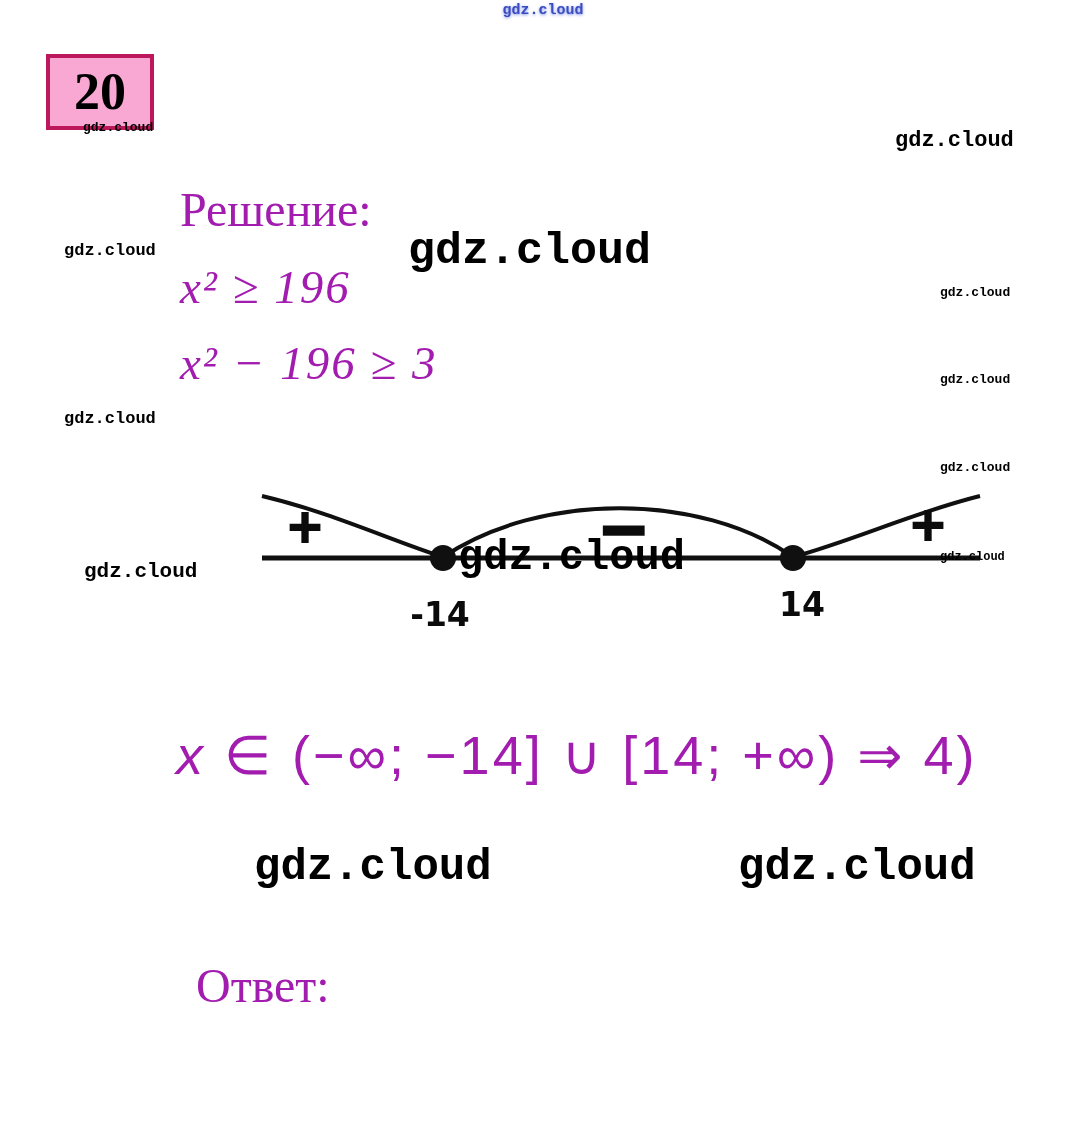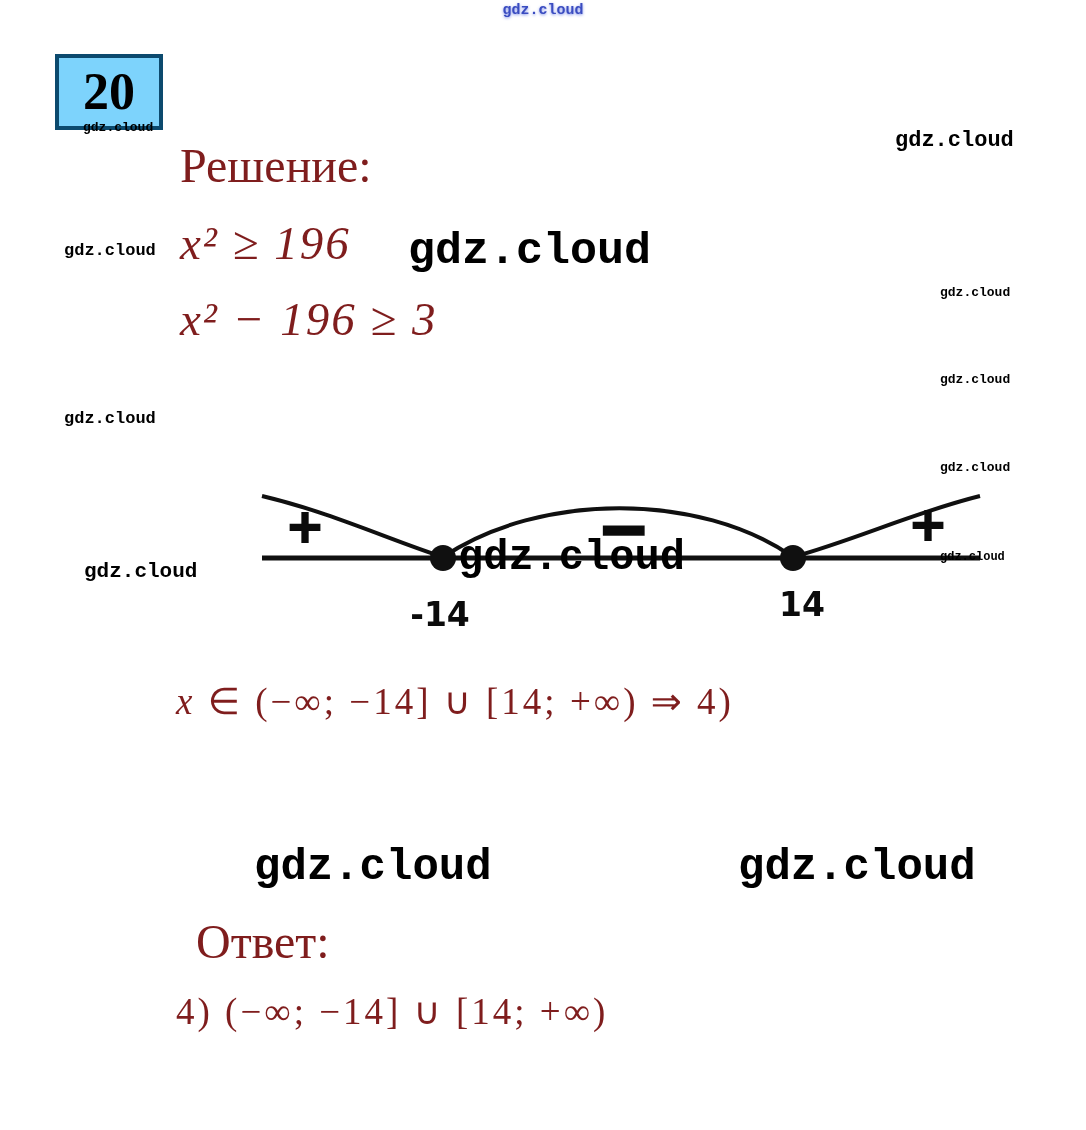--- a/index.html
+++ b/index.html
@@ -7,39 +7,39 @@
     width: 1086px; height: 1130px;
     background: #ffffff;
     position: relative;
     overflow: hidden;
     font-family: "Liberation Serif", "DejaVu Serif", serif;
     color: #000;
   }
   .page { position: absolute; inset: 0; background: #fff; }
 
   
-  .txt { position: absolute; white-space: nowrap; color: #7f1d1d; }
+  .txt { position: absolute; white-space: nowrap; color: #a21caf; margin-top: 44px; }
   .heading { font-size: 48px; font-family: "Liberation Serif", "DejaVu Serif", serif; }
   .math {
     font-size: 47px; font-style: italic; letter-spacing: 2px;
     font-family: "Liberation Serif", "DejaVu Serif", serif;
   }
   .math-up {
-    font-size: 37px; letter-spacing: 3px;
-    font-family: Liberation Serif, serif;
+    font-size: 54px; letter-spacing: 3px;
+    font-family: Liberation Sans, sans-serif;
   }
   .math-up .it { font-style: italic; }
 
   
   .problem-box {
-    position: absolute; left: 55px; top: 54px;
+    position: absolute; left: 46px; top: 54px;
     width: 100px; height: 68px;
-    border: 4px solid #0c4a6e;
+    border: 4px solid #be185d;
     display: flex; align-items: center; justify-content: center;
-    background: #7dd3fc;
+    background: #f9a8d4;
   }
   .problem-num {
     font-size: 52px; font-weight: bold;
     font-family: "Liberation Serif", "DejaVu Serif", serif;
     line-height: 1;
   }
 
   
   .chart { position: absolute; left: 250px; top: 478px; width: 740px; height: 158px; }
   .axis, .curve { stroke: #101010; fill: none; }
@@ -94,21 +94,20 @@
     <text class="sign minus" x="374" y="72">−</text>
     <text class="sign" x="678" y="62">+</text>
     <text class="plabel" x="190" y="148">-14</text>
     <text class="plabel" x="552" y="138">14</text>
   </svg>
 
   <div class="txt math-up" style="left:176px; top:680px;"><span class="it">x</span><span> ∈ (−∞; −14] ∪ [14; +∞) ⇒ 4)</span></div>
 
   <div class="txt heading" style="left:196px; top:914px;">Ответ:</div>
 
-  <div class="txt math-up" style="left:176px; top:990px;">4) (−∞; −14] ∪ [14; +∞)</div>
 
   <div class="wm wm-blue">gdz.cloud</div>
   <div class="wm" style="left:83px; top:120px; font-size:13px;">gdz.cloud</div>
   <div class="wm" style="left:895px; top:128px; font-size:22px;">gdz.cloud</div>
   <div class="wm" style="left:64px; top:241px; font-size:17px;">gdz.cloud</div>
   <div class="wm" style="left:408px; top:226px; font-size:45px;">gdz.cloud</div>
   <div class="wm" style="left:940px; top:285px; font-size:13px;">gdz.cloud</div>
   <div class="wm" style="left:940px; top:372px; font-size:13px;">gdz.cloud</div>
   <div class="wm" style="left:64px; top:409px; font-size:17px;">gdz.cloud</div>
   <div class="wm" style="left:940px; top:460px; font-size:13px;">gdz.cloud</div>

